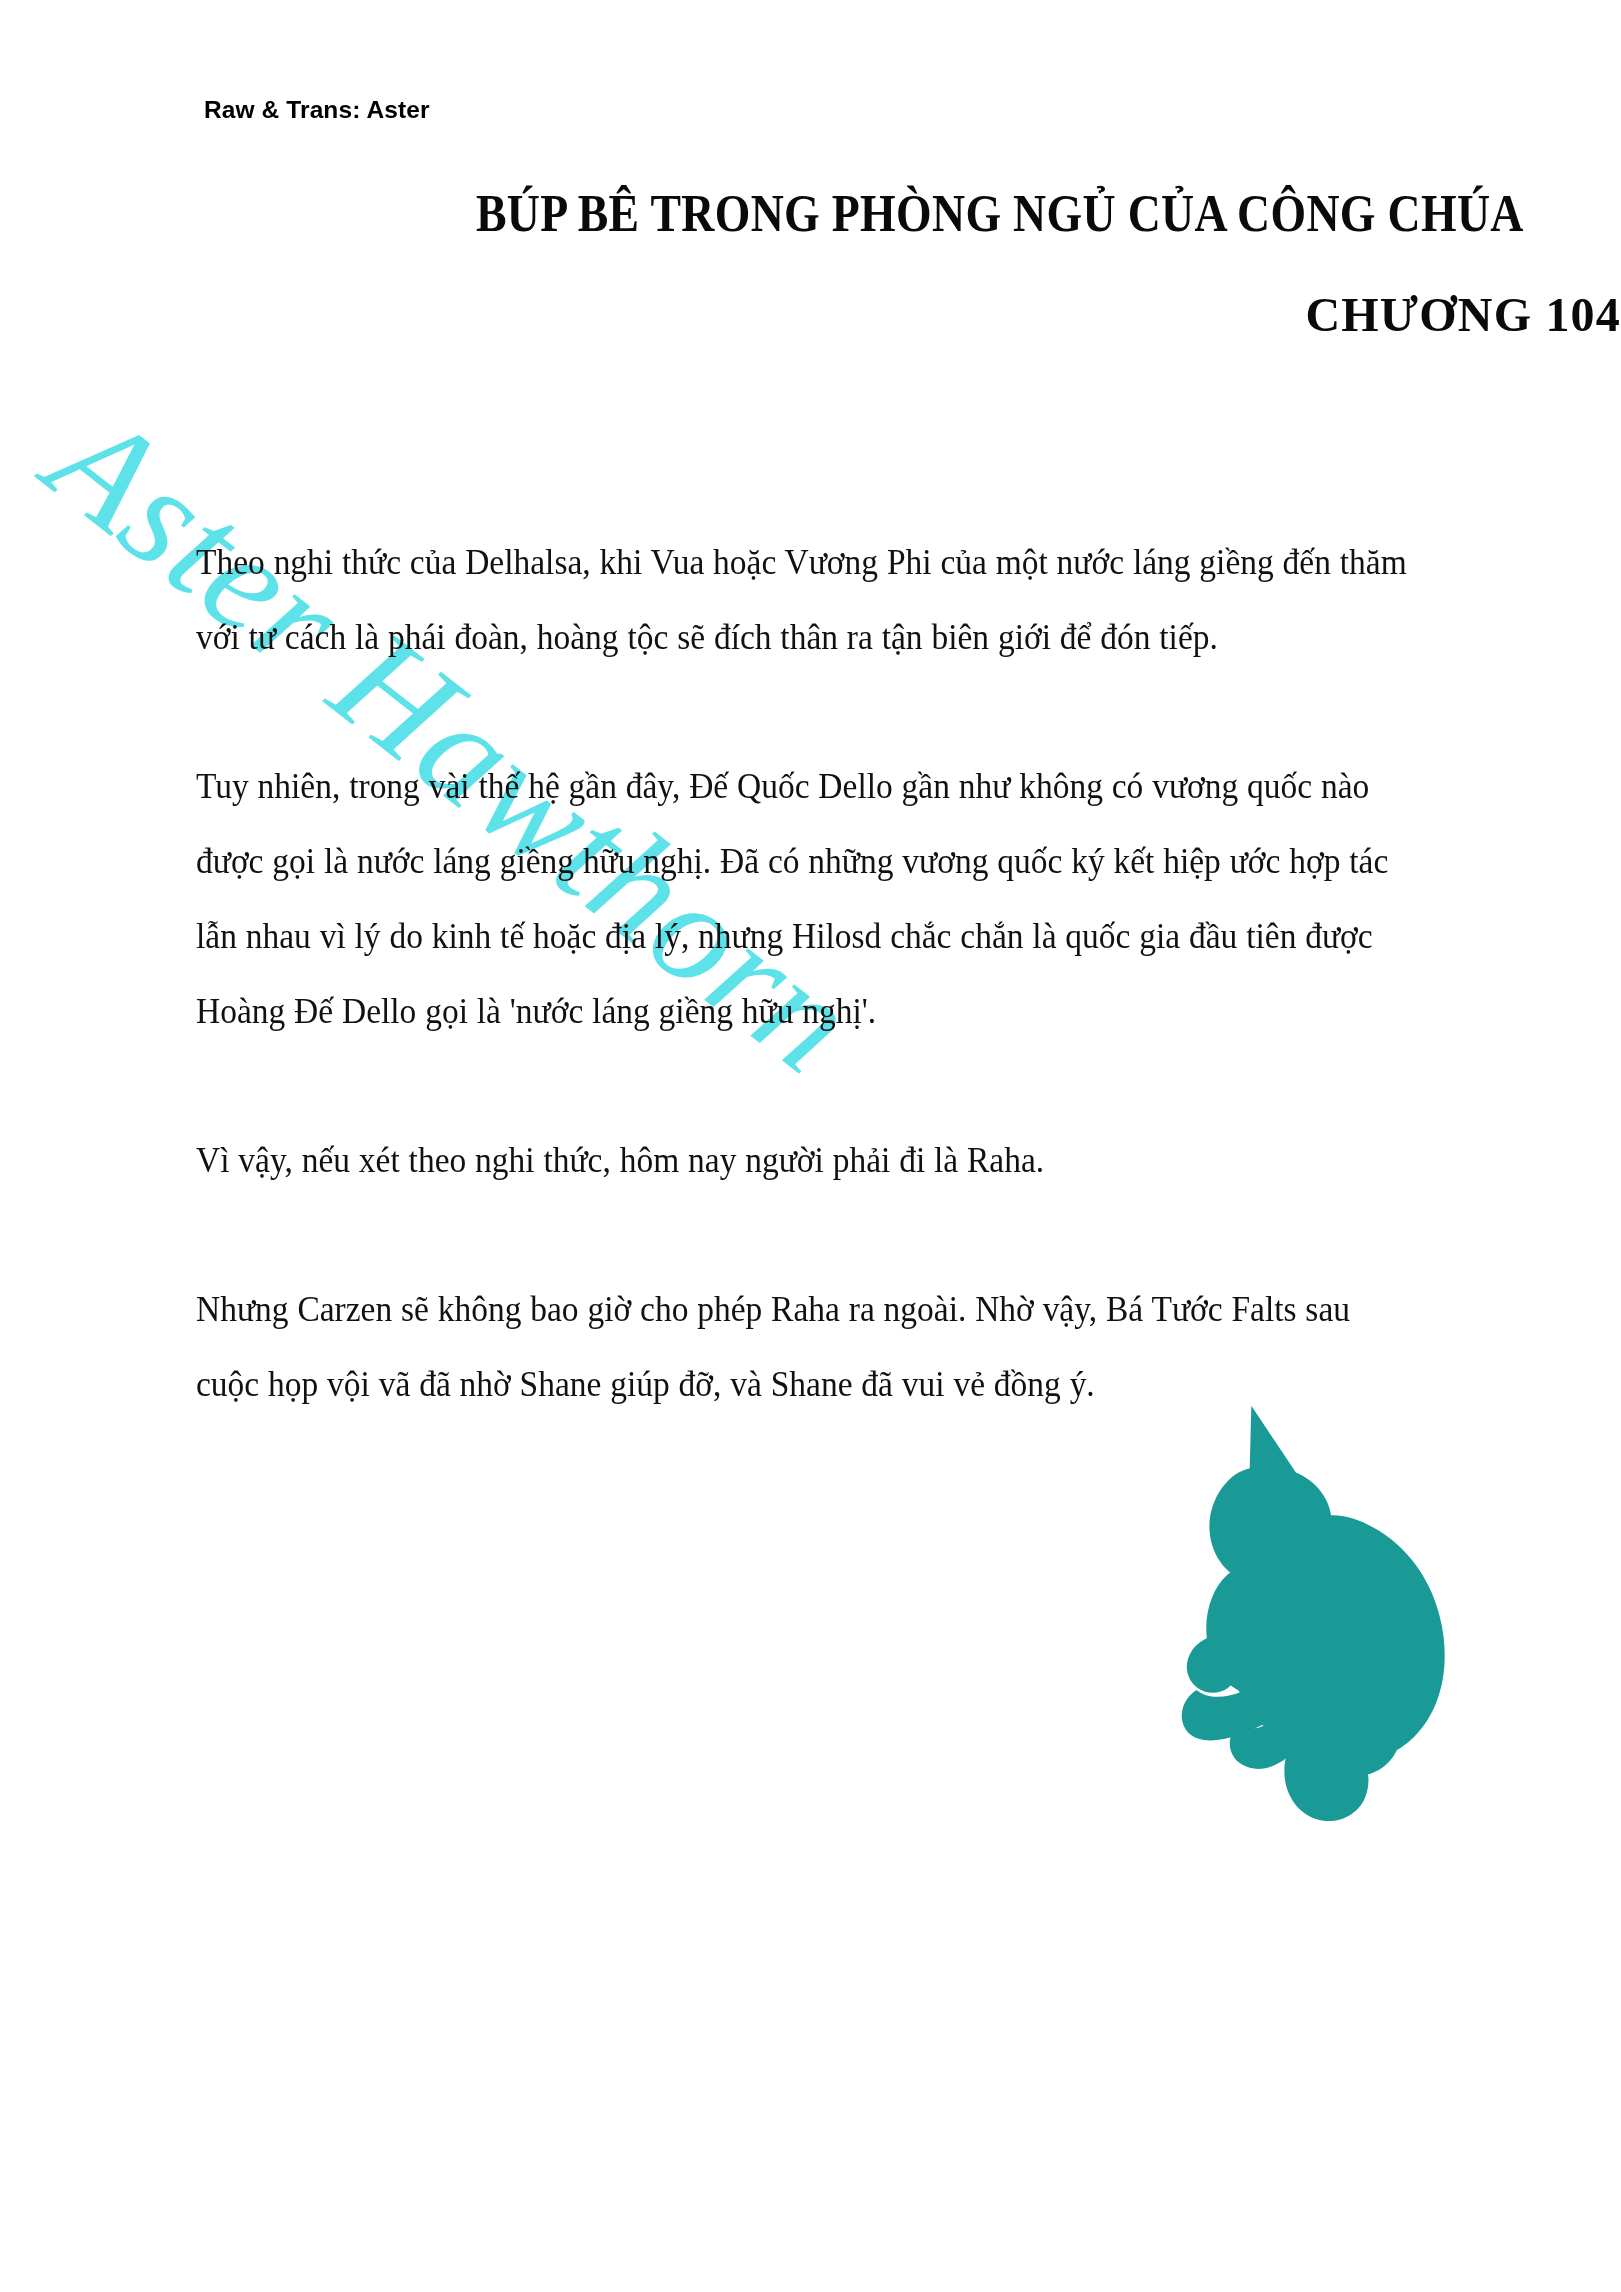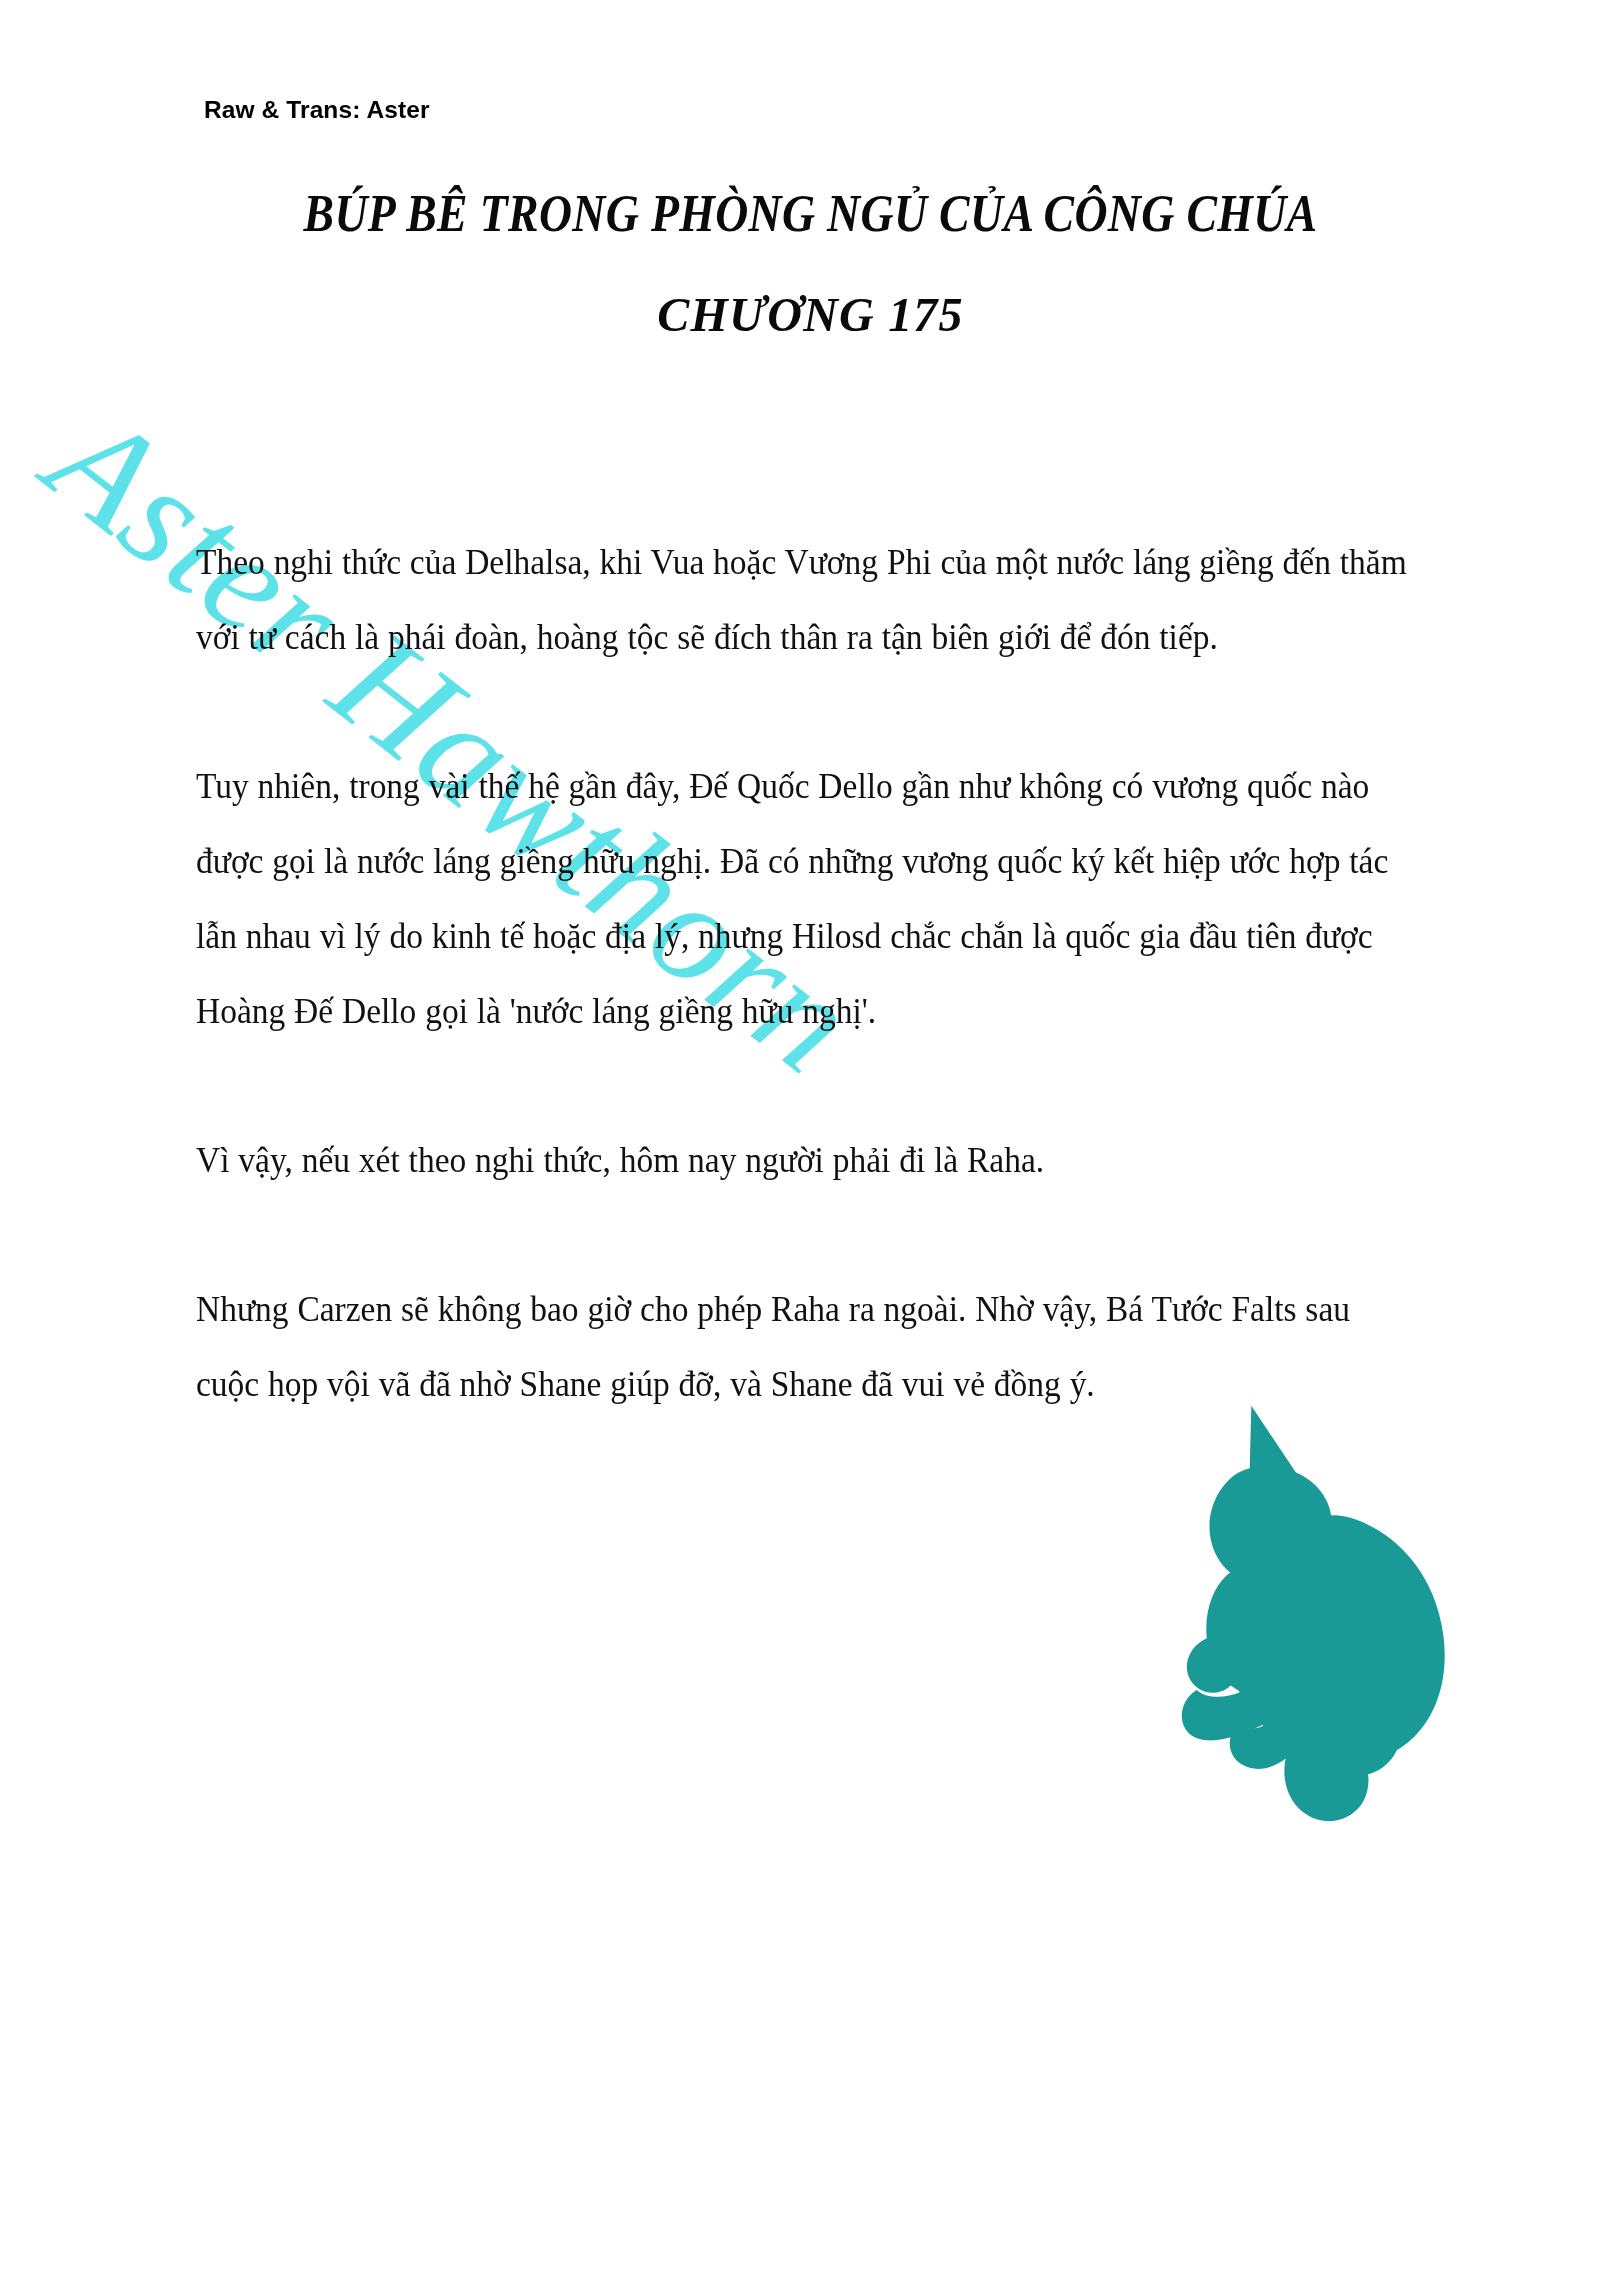--- a/index.html
+++ b/index.html
@@ -36,22 +36,21 @@
     white-space: nowrap;
     margin-left: 12px;
   }
 
   
   .title-block {
     position: absolute;
     left: 0;
     right: 0;
     top: 182px;
-    text-align: center;
-    font-style: italic;
+    text-align: right;
   }
   .doc-title {
     font-family: "Liberation Serif", "DejaVu Serif", serif;
     font-weight: 700;
     font-size: 52px;
     line-height: 63px;
     color: #0a0a0a;
     letter-spacing: 0.4px;
     transform: scaleX(0.88);
     transform-origin: center center;
@@ -124,21 +123,21 @@
 <body>
 
 <div class="page">
 
   <div class="watermark-text">Aster Hawthorn</div>
 
   <div class="doc-header">Raw &amp; Trans: Aster</div>
 
   <div class="title-block">
     <div class="doc-title">BÚP BÊ TRONG PHÒNG NGỦ CỦA CÔNG CHÚA</div>
-    <div class="doc-subtitle">CHƯƠNG 175</div>
+    <div class="doc-subtitle">CHƯƠNG 104</div>
   </div>
 
   <div class="body-col">
     <p class="para">Theo nghi thức của Delhalsa, khi Vua hoặc Vương Phi của một nước láng giềng đến thăm với tư cách là phái đoàn, hoàng tộc sẽ đích thân ra tận biên giới để đón tiếp.</p>
     <p class="para">Tuy nhiên, trong vài thế hệ gần đây, Đế Quốc Dello gần như không có vương quốc nào được gọi là nước láng giềng hữu nghị. Đã có những vương quốc ký kết hiệp ước hợp tác lẫn nhau vì lý do kinh tế hoặc địa lý, nhưng Hilosd chắc chắn là quốc gia đầu tiên được Hoàng Đế Dello gọi là 'nước láng giềng hữu nghị'.</p>
     <p class="para">Vì vậy, nếu xét theo nghi thức, hôm nay người phải đi là Raha.</p>
     <p class="para">Nhưng Carzen sẽ không bao giờ cho phép Raha ra ngoài. Nhờ vậy, Bá Tước Falts sau cuộc họp vội vã đã nhờ Shane giúp đỡ, và Shane đã vui vẻ đồng ý.</p>
   </div>
 
   <div class="watermark-cat">

